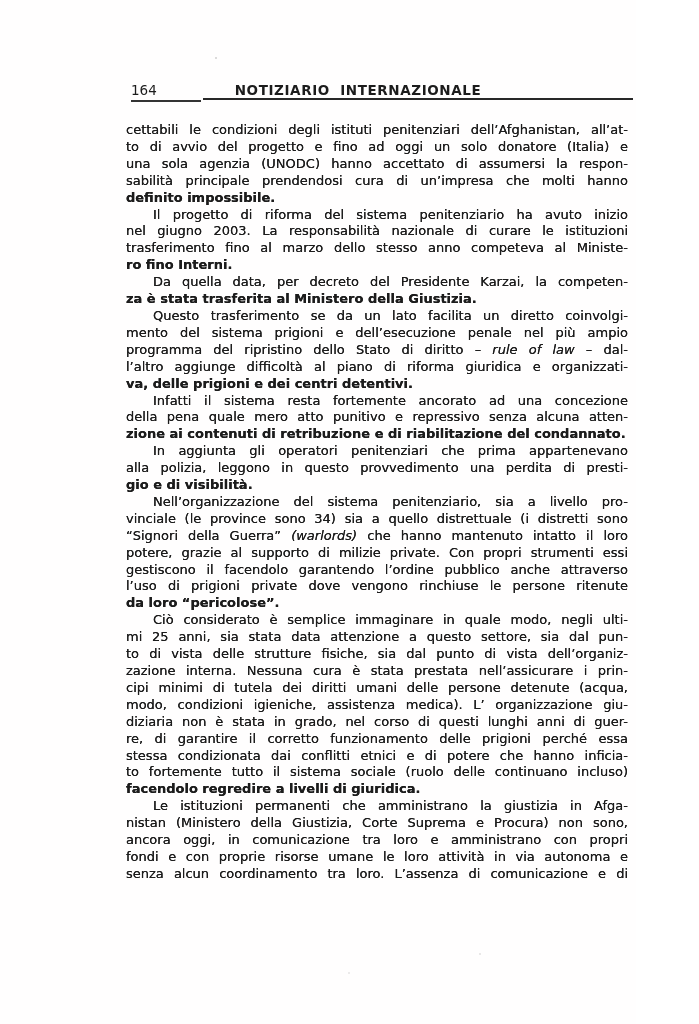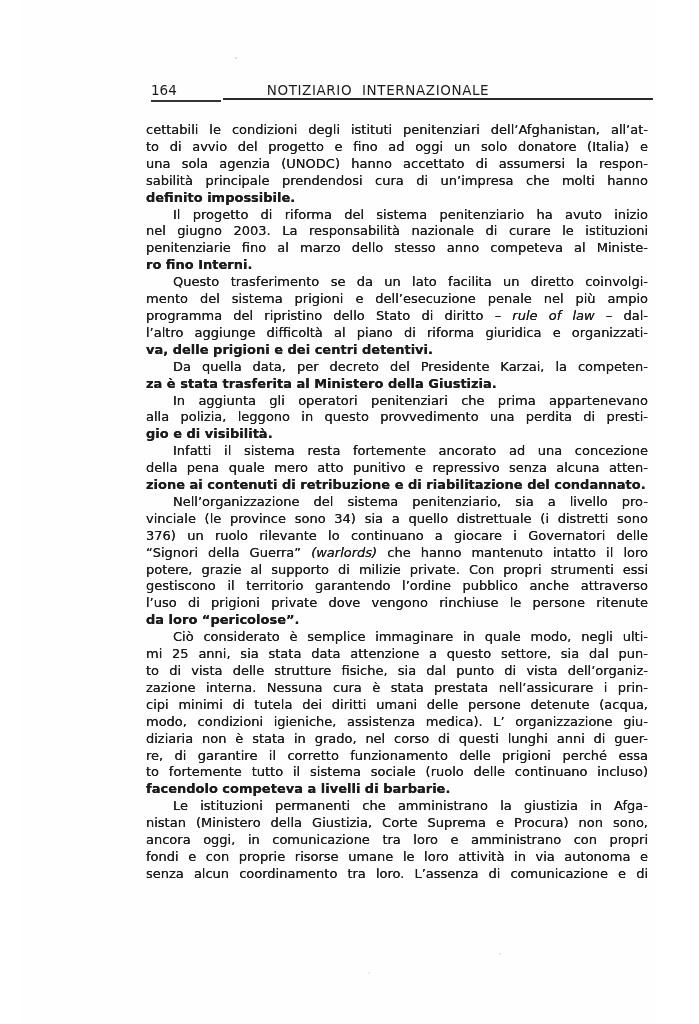--- a/index.html
+++ b/index.html
@@ -8,21 +8,20 @@
     background: #ffffff;
   }
   .page {
     position: relative;
     width: 636px;
     height: 1024px;
     background: #fffefe;
     color: #1c1c1c;
     font-family: "DejaVu Sans", "Liberation Sans", sans-serif;
     overflow: hidden;
-    margin-left: 20px;
   }
   
   .header {
     position: absolute;
     top: 83px;
     left: 131px;
     width: 502px;
     height: 16px;
     font-size: 13.5px;
     line-height: 15px;
@@ -32,20 +31,21 @@
     position: absolute;
     left: 0;
     top: 0;
   }
   .running-title {
     display: block;
     text-align: center;
     letter-spacing: 0.6px;
     word-spacing: 5px;
     transform: translateX(-24px);
+    font-weight: bold;
   }
   .rule-left {
     position: absolute;
     top: 100px;
     left: 131px;
     width: 70px;
     height: 2px;
     background: #343434;
   }
   .rule-main {
@@ -103,65 +103,65 @@
       <div class="para">
         <div class="line">cettabili le condizioni degli istituti penitenziari dell’Afghanistan, all’at-</div>
         <div class="line">to di avvio del progetto e fino ad oggi un solo donatore (Italia) e</div>
         <div class="line">una sola agenzia (UNODC) hanno accettato di assumersi la respon-</div>
         <div class="line">sabilità principale prendendosi cura di un’impresa che molti hanno</div>
         <div class="line last">definito impossibile.</div>
       </div>
       <div class="para">
         <div class="line first">Il progetto di riforma del sistema penitenziario ha avuto inizio</div>
         <div class="line">nel giugno 2003. La responsabilità nazionale di curare le istituzioni</div>
-        <div class="line">penitenziarie fino al marzo dello stesso anno competeva al Ministe-</div>
+        <div class="line">trasferimento fino al marzo dello stesso anno competeva al Ministe-</div>
         <div class="line last">ro fino Interni.</div>
+      </div>
+      <div class="para">
+        <div class="line first">Da quella data, per decreto del Presidente Karzai, la competen-</div>
+        <div class="line last">za è stata trasferita al Ministero della Giustizia.</div>
       </div>
       <div class="para">
         <div class="line first">Questo trasferimento se da un lato facilita un diretto coinvolgi-</div>
         <div class="line">mento del sistema prigioni e dell’esecuzione penale nel più ampio</div>
         <div class="line">programma del ripristino dello Stato di diritto – <i>rule of law</i> – dal-</div>
         <div class="line">l’altro aggiunge difficoltà al piano di riforma giuridica e organizzati-</div>
         <div class="line last">va, delle prigioni e dei centri detentivi.</div>
       </div>
       <div class="para">
-        <div class="line first">Da quella data, per decreto del Presidente Karzai, la competen-</div>
-        <div class="line last">za è stata trasferita al Ministero della Giustizia.</div>
+        <div class="line first">Infatti il sistema resta fortemente ancorato ad una concezione</div>
+        <div class="line">della pena quale mero atto punitivo e repressivo senza alcuna atten-</div>
+        <div class="line last">zione ai contenuti di retribuzione e di riabilitazione del condannato.</div>
       </div>
       <div class="para">
         <div class="line first">In aggiunta gli operatori penitenziari che prima appartenevano</div>
         <div class="line">alla polizia, leggono in questo provvedimento una perdita di presti-</div>
         <div class="line last">gio e di visibilità.</div>
       </div>
       <div class="para">
-        <div class="line first">Infatti il sistema resta fortemente ancorato ad una concezione</div>
-        <div class="line">della pena quale mero atto punitivo e repressivo senza alcuna atten-</div>
-        <div class="line last">zione ai contenuti di retribuzione e di riabilitazione del condannato.</div>
-      </div>
-      <div class="para">
         <div class="line first">Nell’organizzazione del sistema penitenziario, sia a livello pro-</div>
         <div class="line">vinciale (le province sono 34) sia a quello distrettuale (i distretti sono</div>
-        <div class="line">376) un ruolo rilevante lo continuano a giocare i Governatori delle</div>
         <div class="line">“Signori della Guerra” <i>(warlords)</i> che hanno mantenuto intatto il loro</div>
         <div class="line">potere, grazie al supporto di milizie private. Con propri strumenti essi</div>
-        <div class="line">gestiscono il territorio garantendo l’ordine pubblico anche attraverso</div>
+        <div class="line">gestiscono il facendolo garantendo l’ordine pubblico anche attraverso</div>
         <div class="line">l’uso di prigioni private dove vengono rinchiuse le persone ritenute</div>
         <div class="line last">da loro “pericolose”.</div>
       </div>
       <div class="para">
         <div class="line first">Ciò considerato è semplice immaginare in quale modo, negli ulti-</div>
         <div class="line">mi 25 anni, sia stata data attenzione a questo settore, sia dal pun-</div>
         <div class="line">to di vista delle strutture fisiche, sia dal punto di vista dell’organiz-</div>
         <div class="line">zazione interna. Nessuna cura è stata prestata nell’assicurare i prin-</div>
         <div class="line">cipi minimi di tutela dei diritti umani delle persone detenute (acqua,</div>
         <div class="line">modo, condizioni igieniche, assistenza medica). L’ organizzazione giu-</div>
         <div class="line">diziaria non è stata in grado, nel corso di questi lunghi anni di guer-</div>
         <div class="line">re, di garantire il corretto funzionamento delle prigioni perché essa</div>
+        <div class="line">stessa condizionata dai conflitti etnici e di potere che hanno inficia-</div>
         <div class="line">to fortemente tutto il sistema sociale (ruolo delle continuano incluso)</div>
-        <div class="line last">facendolo competeva a livelli di barbarie.</div>
+        <div class="line last">facendolo regredire a livelli di giuridica.</div>
       </div>
       <div class="para">
         <div class="line first">Le istituzioni permanenti che amministrano la giustizia in Afga-</div>
         <div class="line">nistan (Ministero della Giustizia, Corte Suprema e Procura) non sono,</div>
         <div class="line">ancora oggi, in comunicazione tra loro e amministrano con propri</div>
         <div class="line">fondi e con proprie risorse umane le loro attività in via autonoma e</div>
         <div class="line">senza alcun coordinamento tra loro. L’assenza di comunicazione e di</div>
       </div>
     </div>
 

